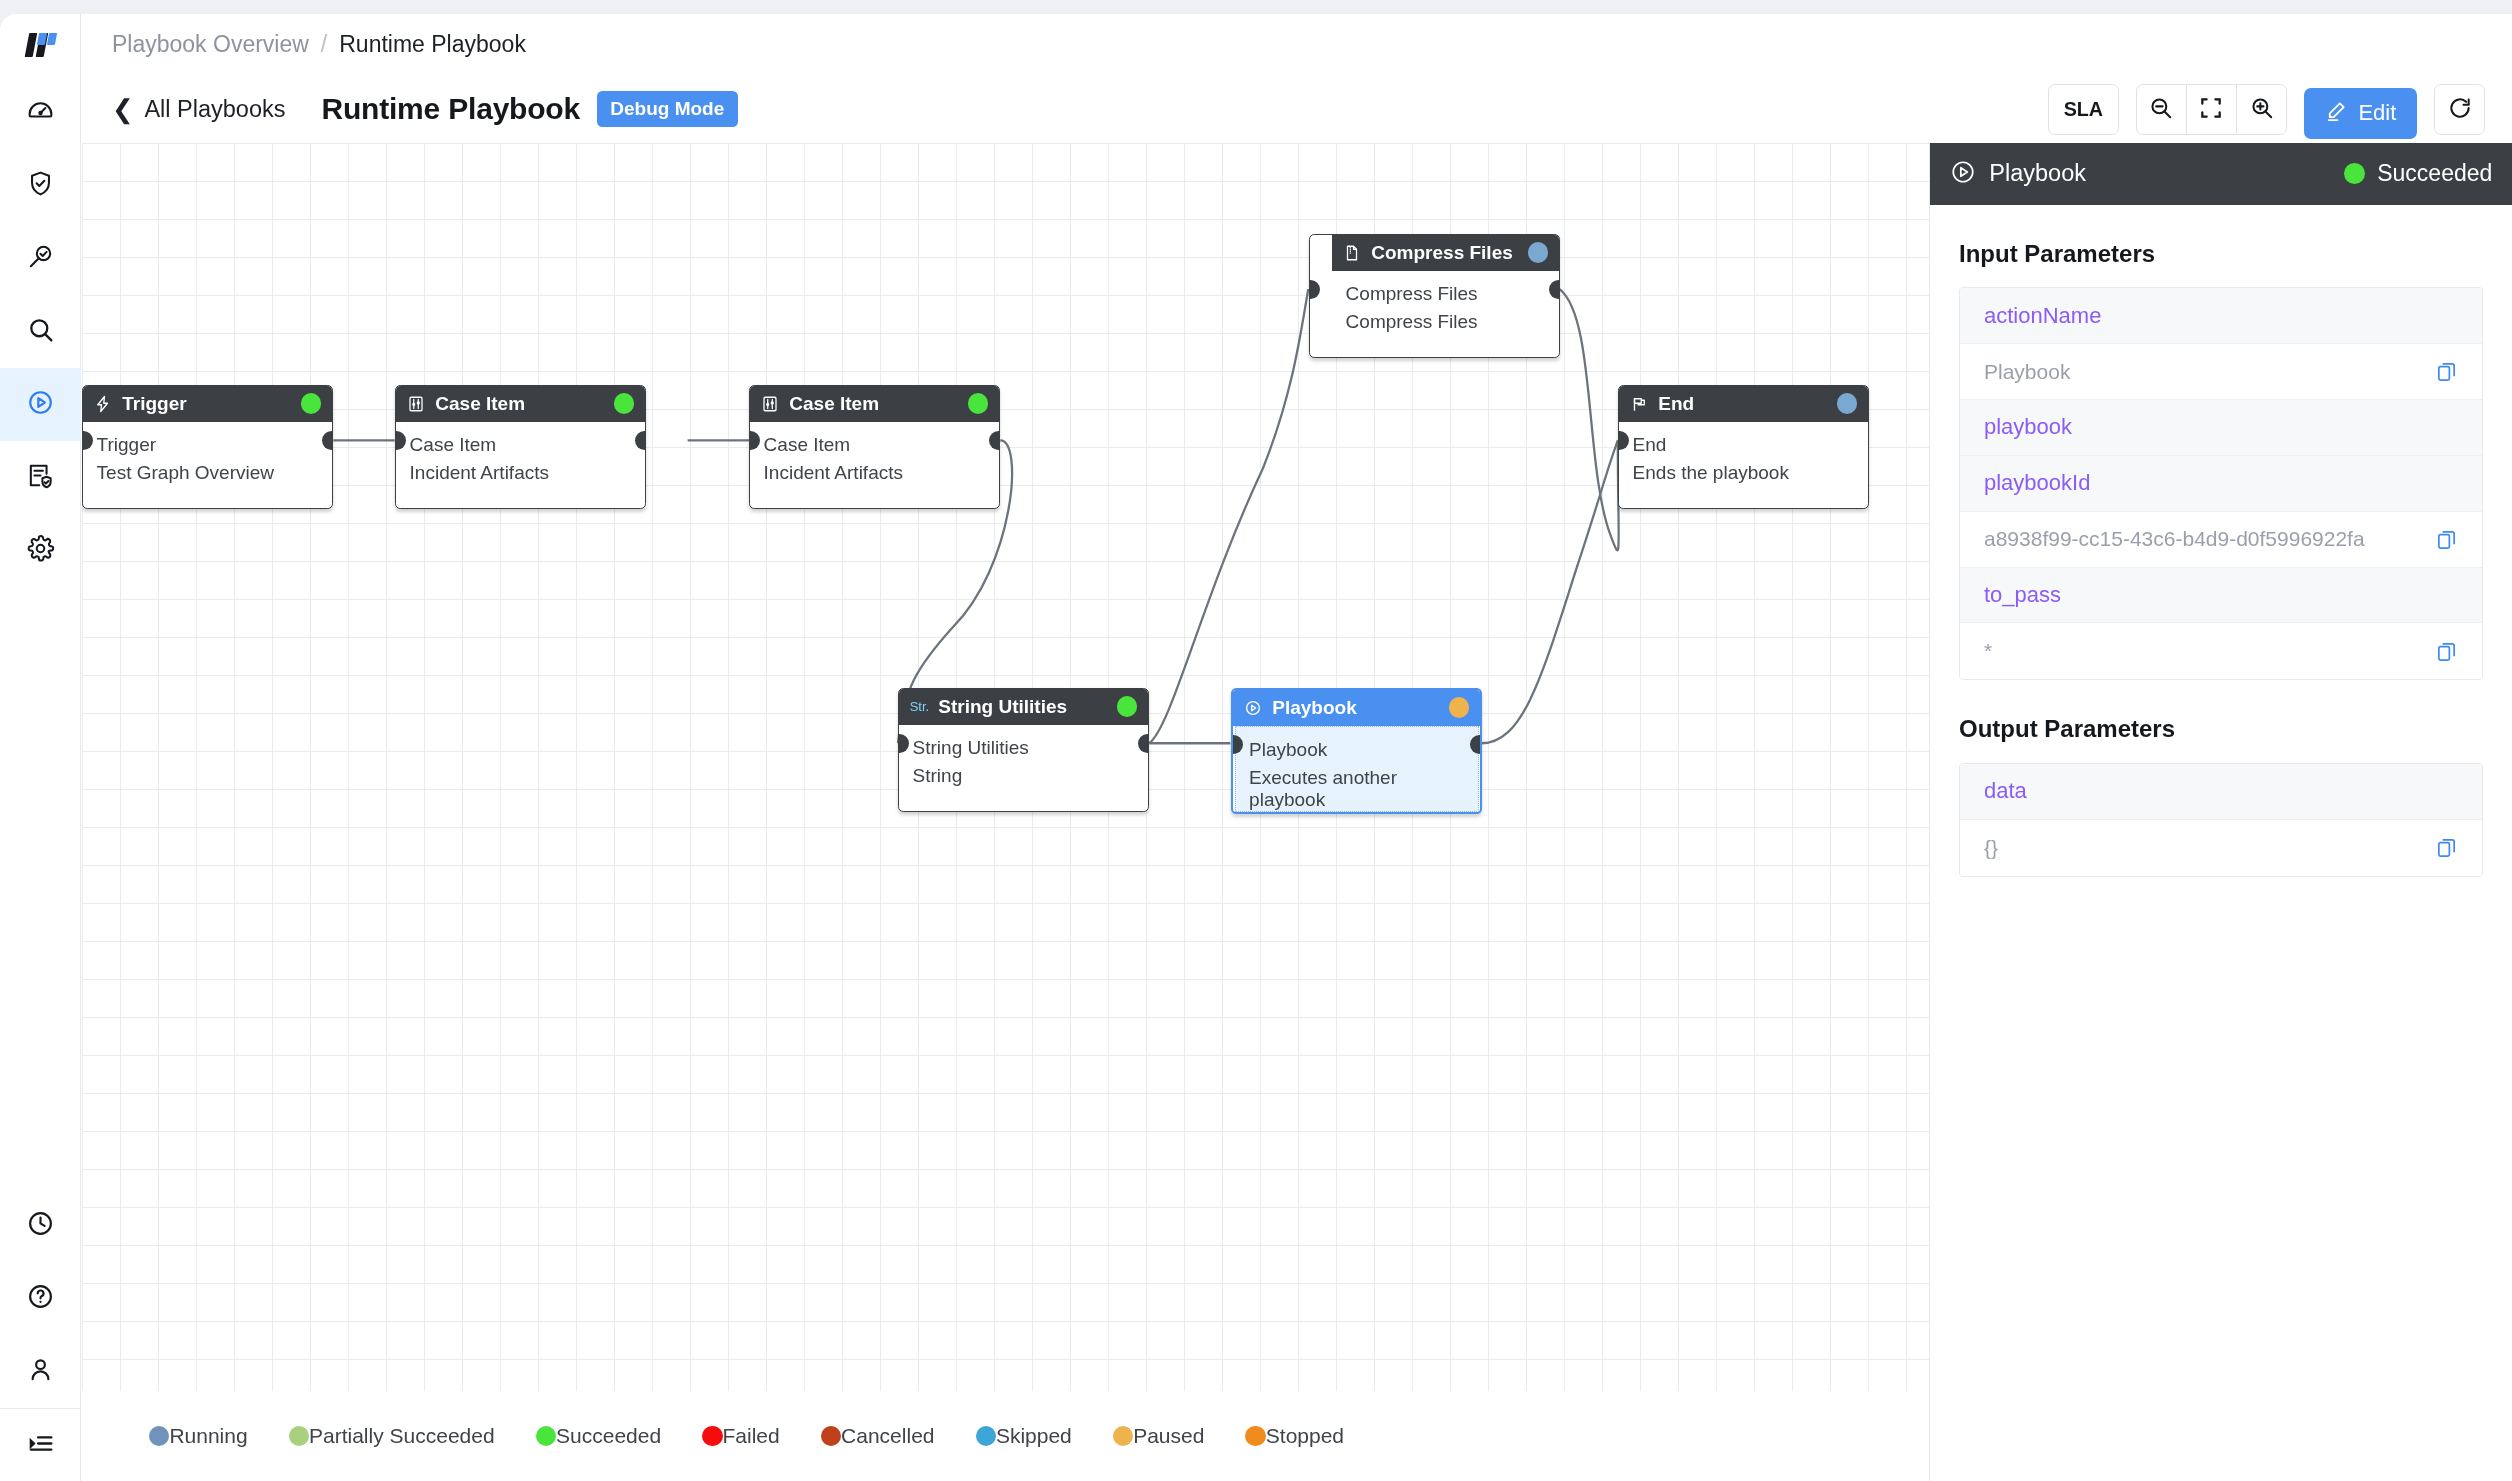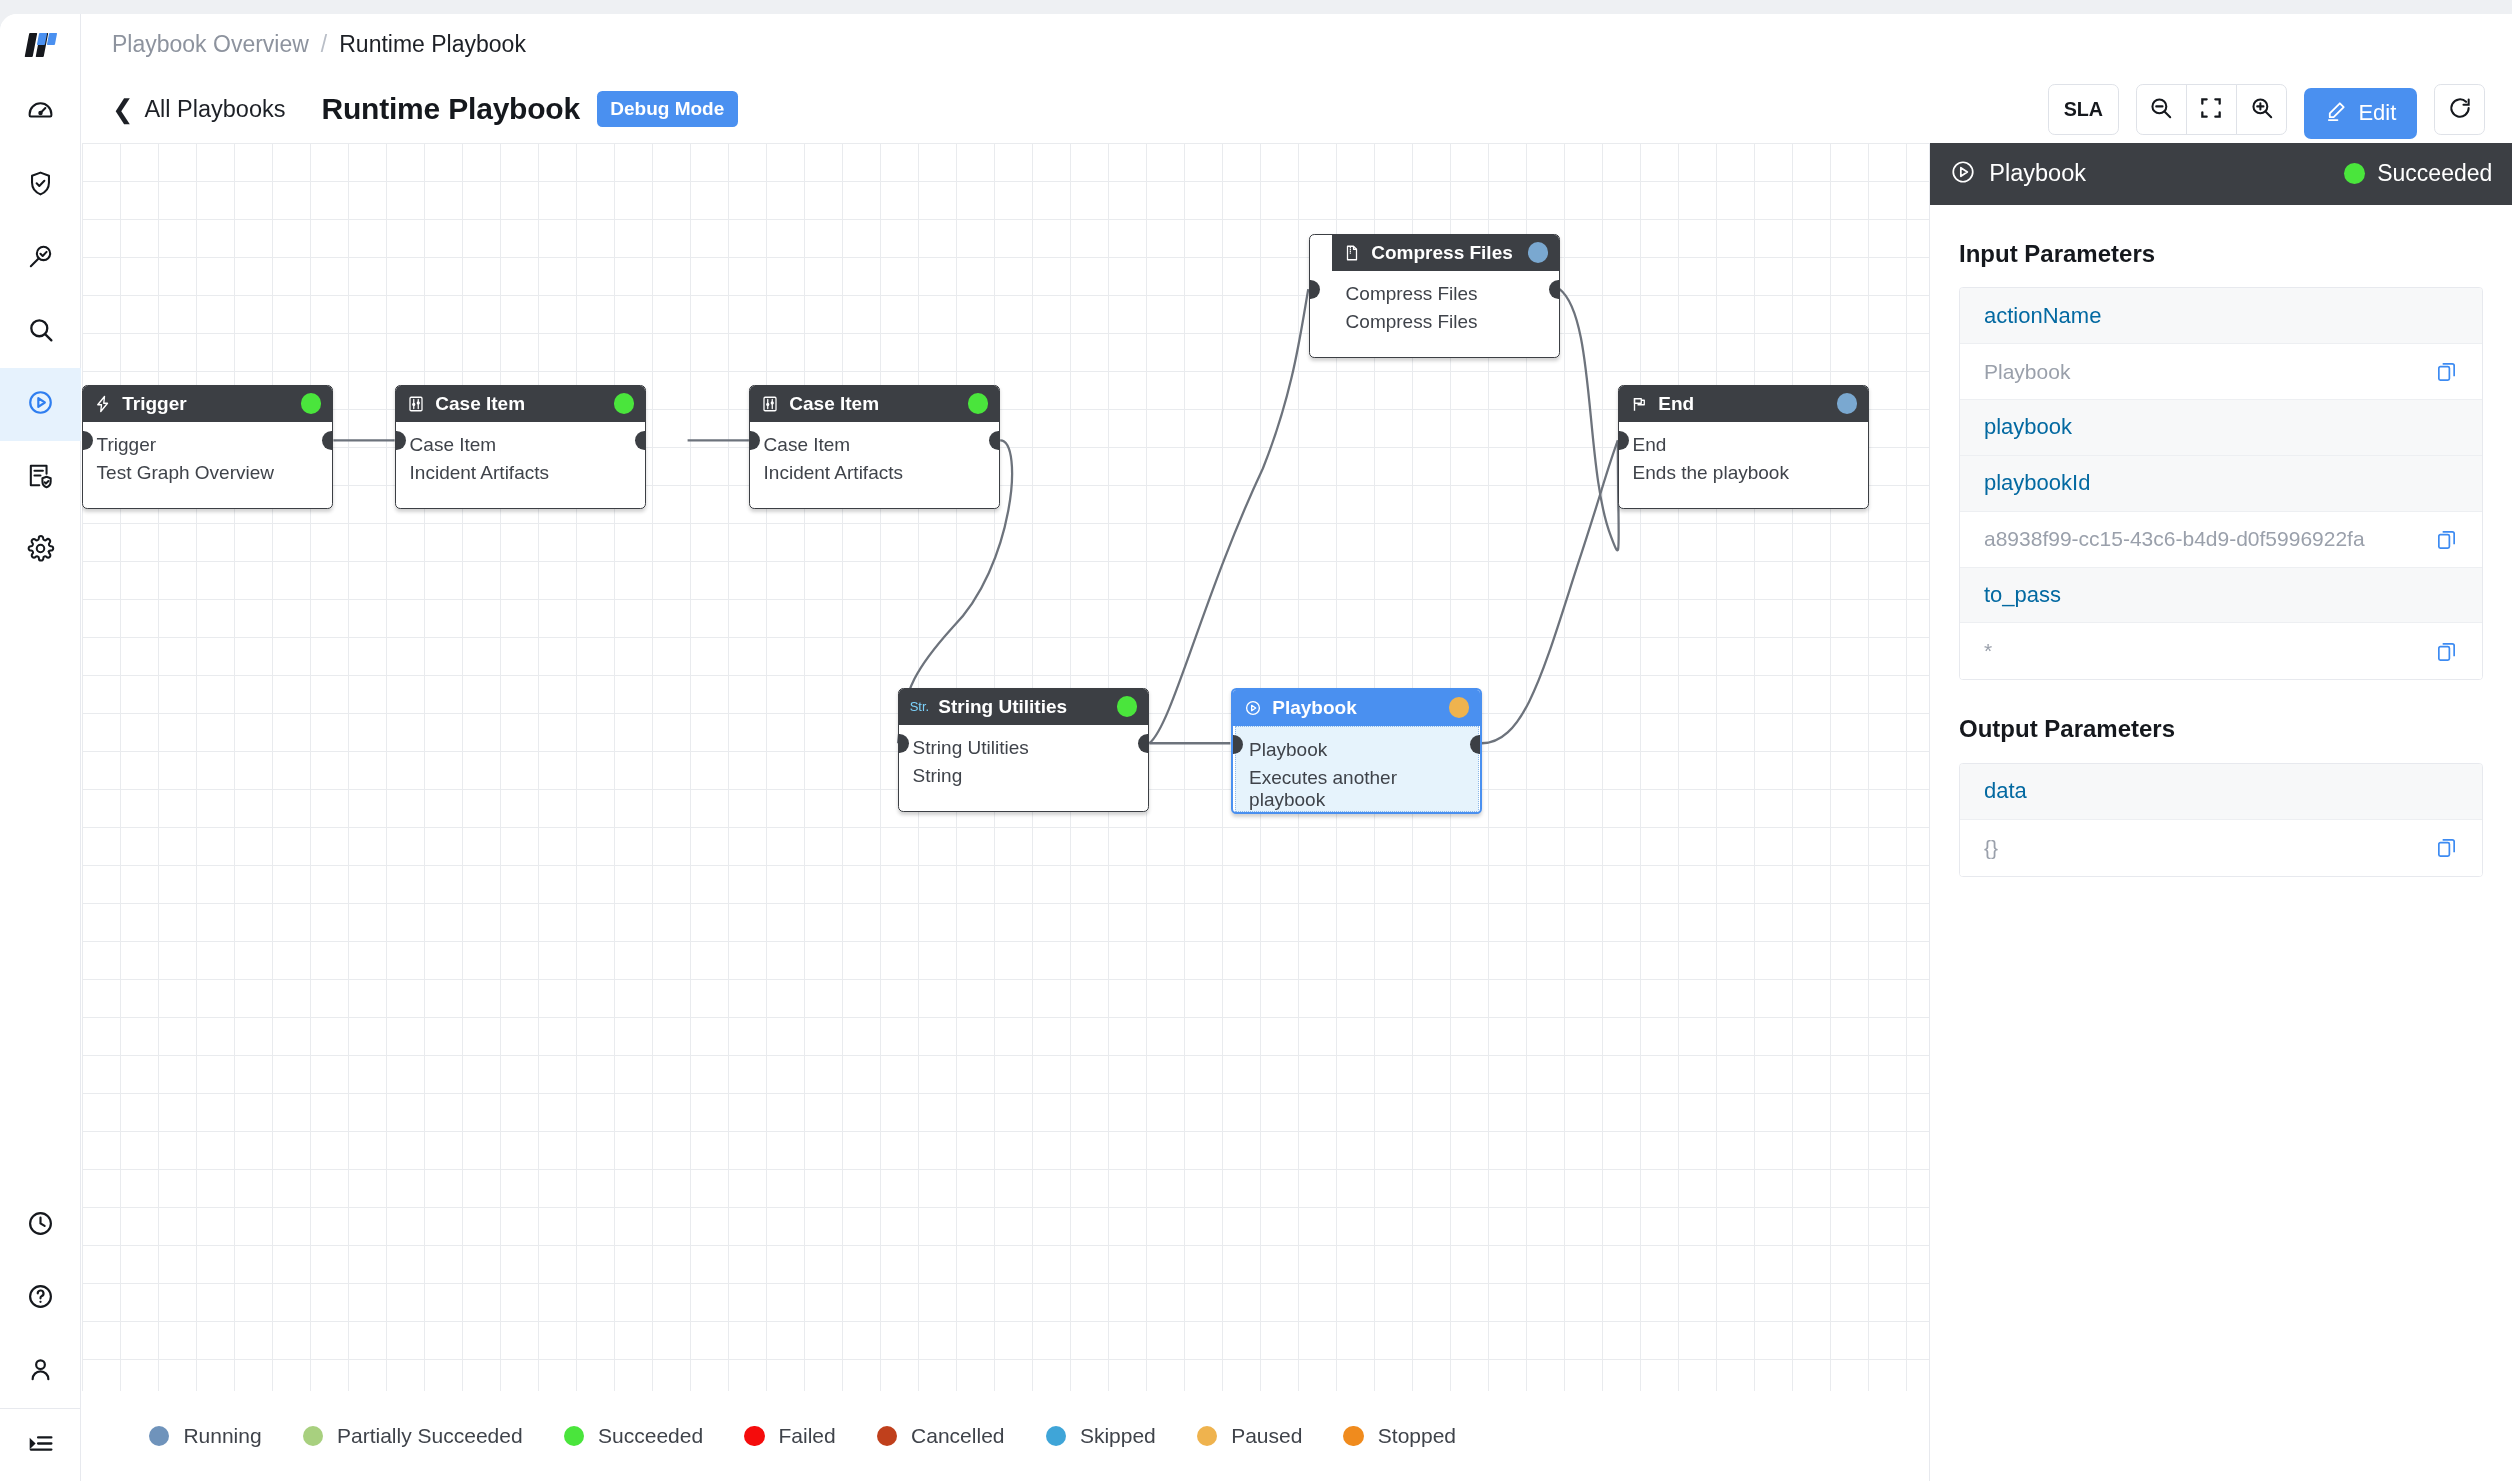--- a/index.html
+++ b/index.html
@@ -161,21 +161,21 @@
     background: #3c3f44;
   }
 
   
   .legend {
     position: absolute; left: 82px; bottom: 0;
     width: 1847px; height: 91px;
     background: #fff;
     display: flex; align-items: center; gap: 0; padding-left: 67px;
   }
-  .lg { display: flex; align-items: center; gap: 14px; margin-right: 41px; }
+  .lg { display: flex; align-items: center; gap: 0; margin-right: 41px; }
   .lg .dot { width: 20.4px; height: 20.4px; border-radius: 50%; flex: none; }
   .lg .lbl { font-size: 21px; color: #3f434a; }
 
   
   .panel {
     position: absolute; left: 1929px; top: 129px;
     width: 583px; height: 1339px;
     background: #fff;
     border-left: 0.8px solid #e7e9ee;
   }
@@ -188,21 +188,21 @@
   .panel-head .ph-status { margin-left: auto; display: flex; align-items: center; gap: 12px; }
   .panel-head .ph-status .dot { width: 21px; height: 21px; border-radius: 50%; }
   .panel-head .ph-status .txt { font-size: 23px; }
 
   .panel-body { padding: 0 29px; }
   .sec-title { font-size: 24px; font-weight: bold; color: #15181d; margin: 35px 0 19.7px; }
 
   .ptable { border: 0.8px solid #e7e9ee; border-radius: 3.8px; overflow: hidden; }
   .prow-key {
     background: #f7f8f9; padding: 14.4px 24px;
-    font-size: 22px; color: #0369a1;
+    font-size: 22px; color: #8b5cf6;
     border-bottom: 0.8px solid #edeff2;
   }
   .prow-val {
     background: #fff; padding: 14.4px 24px;
     font-size: 21px; color: #9aa0ab;
     border-bottom: 0.8px solid #edeff2;
     display: flex; align-items: center; gap: 12px;
     min-height: 56px;
   }
   .prow-val:last-child { border-bottom: none; }

